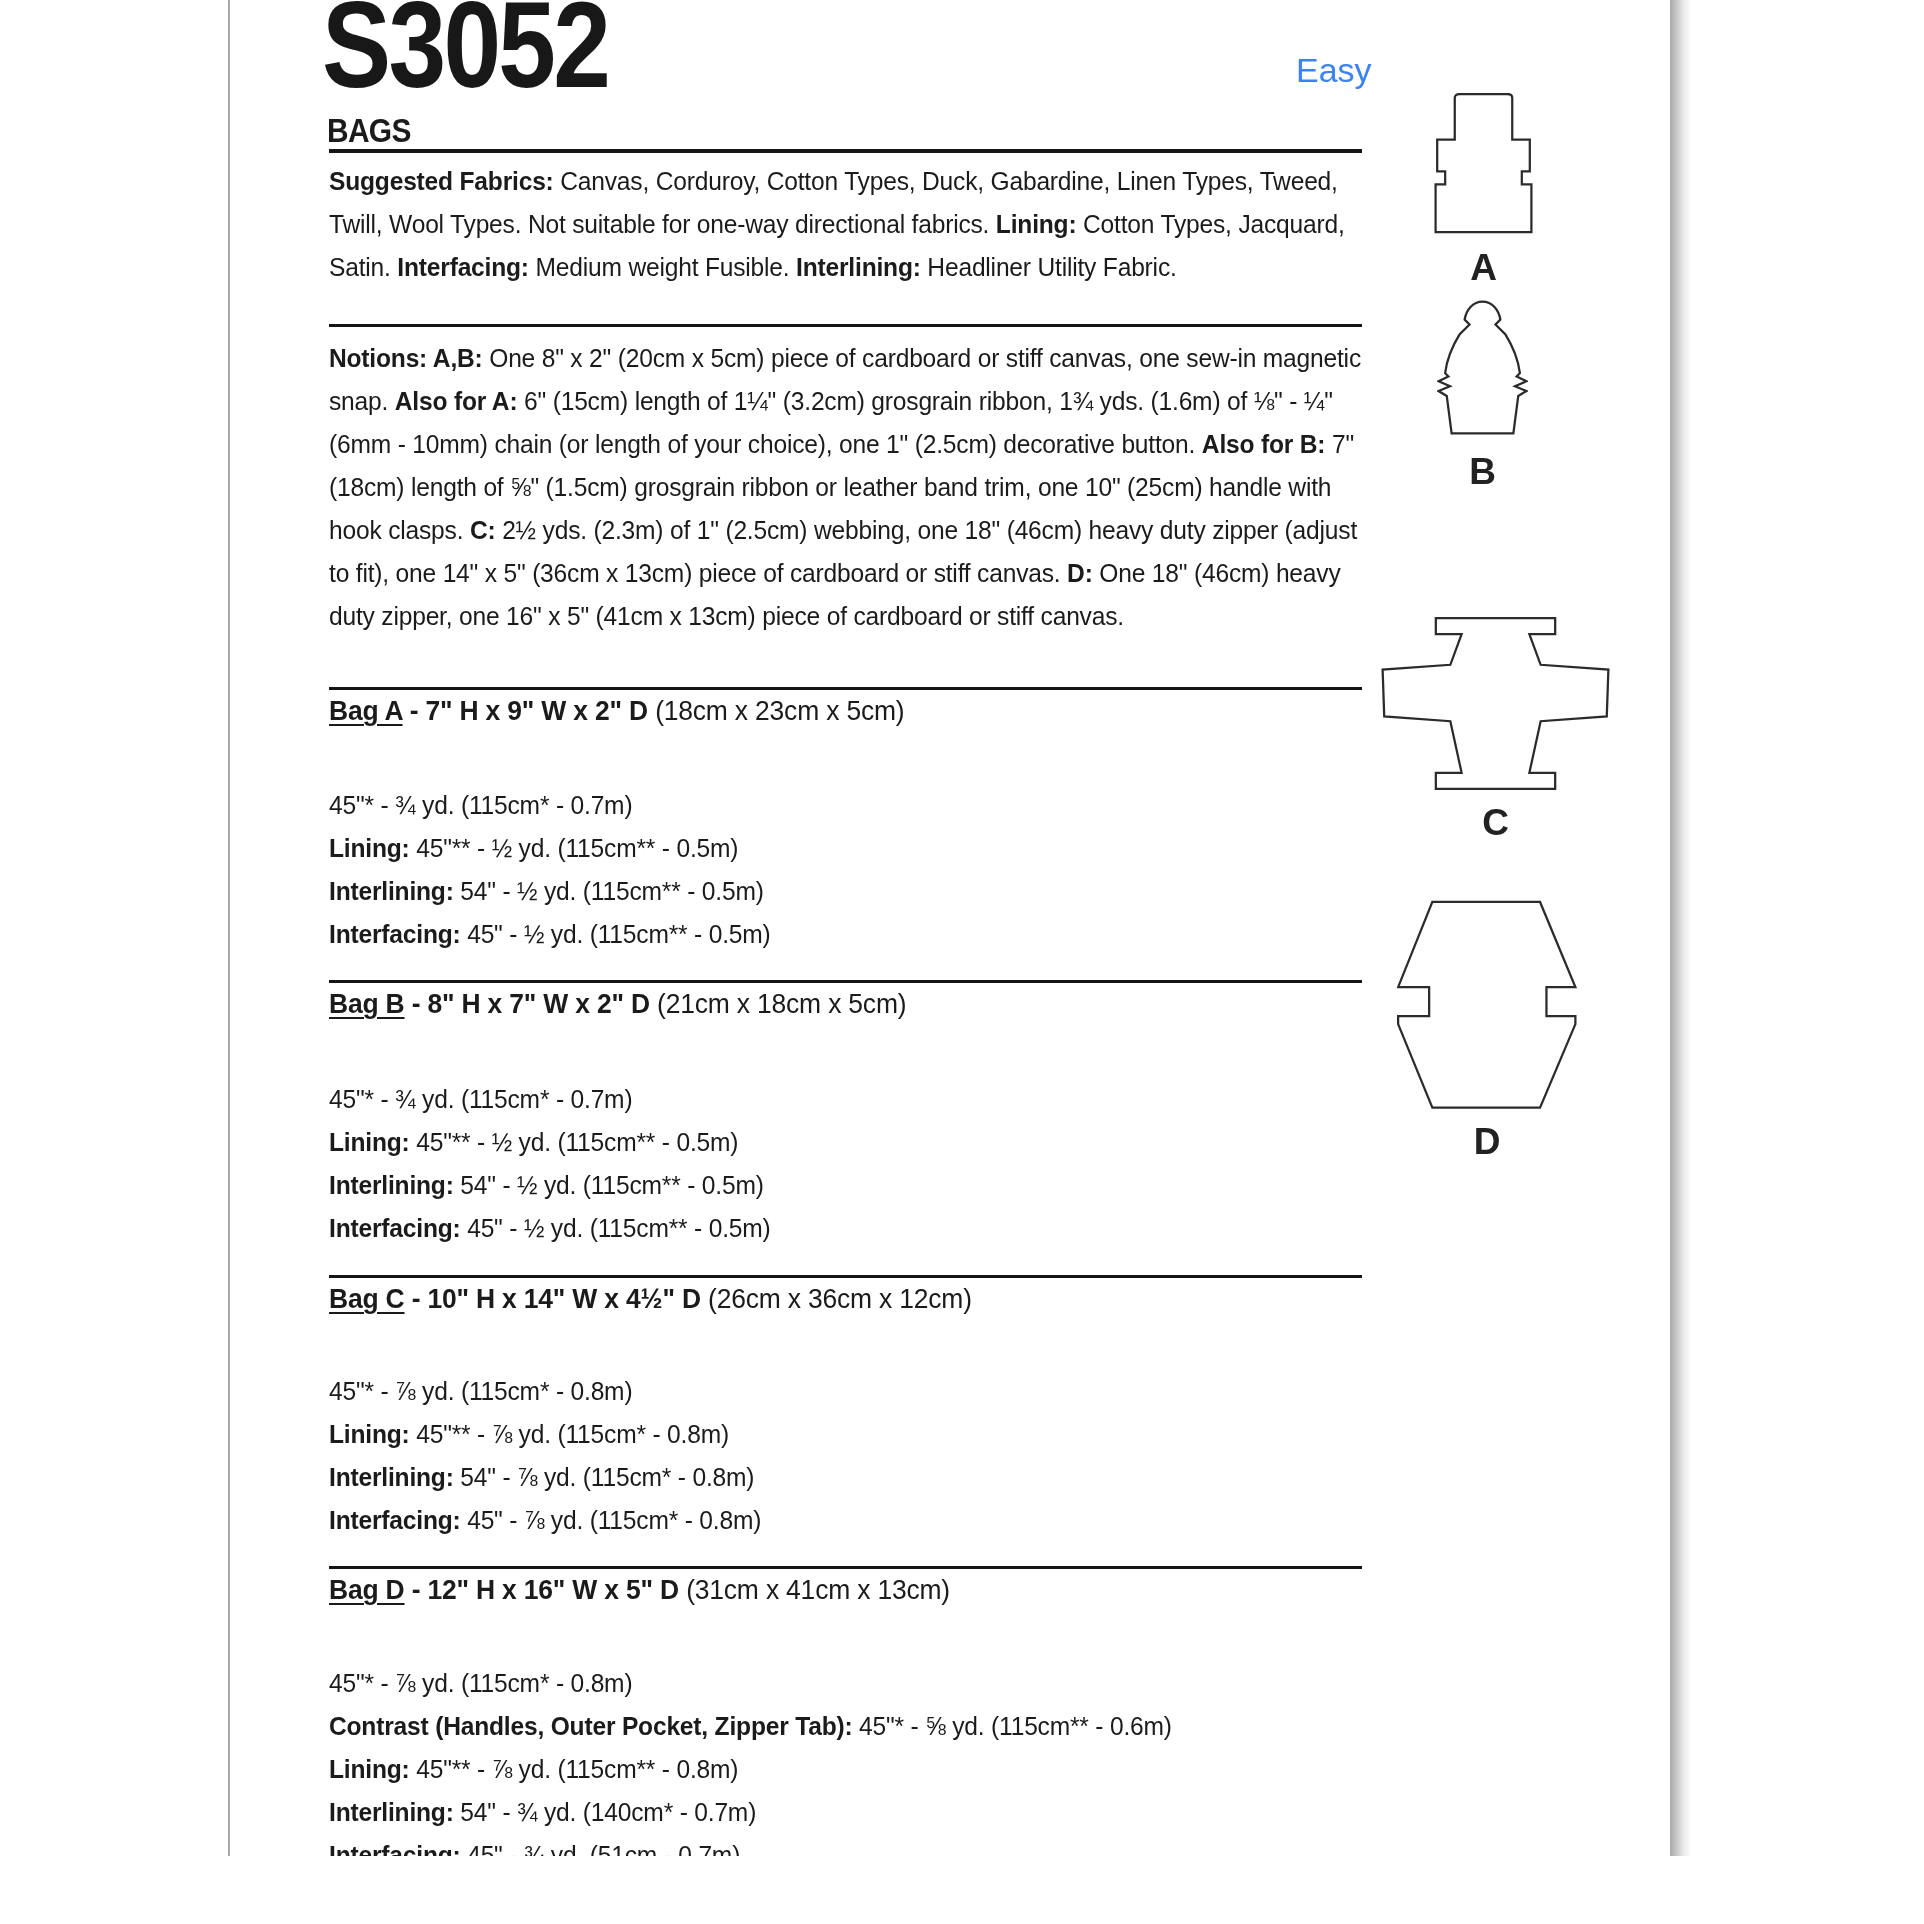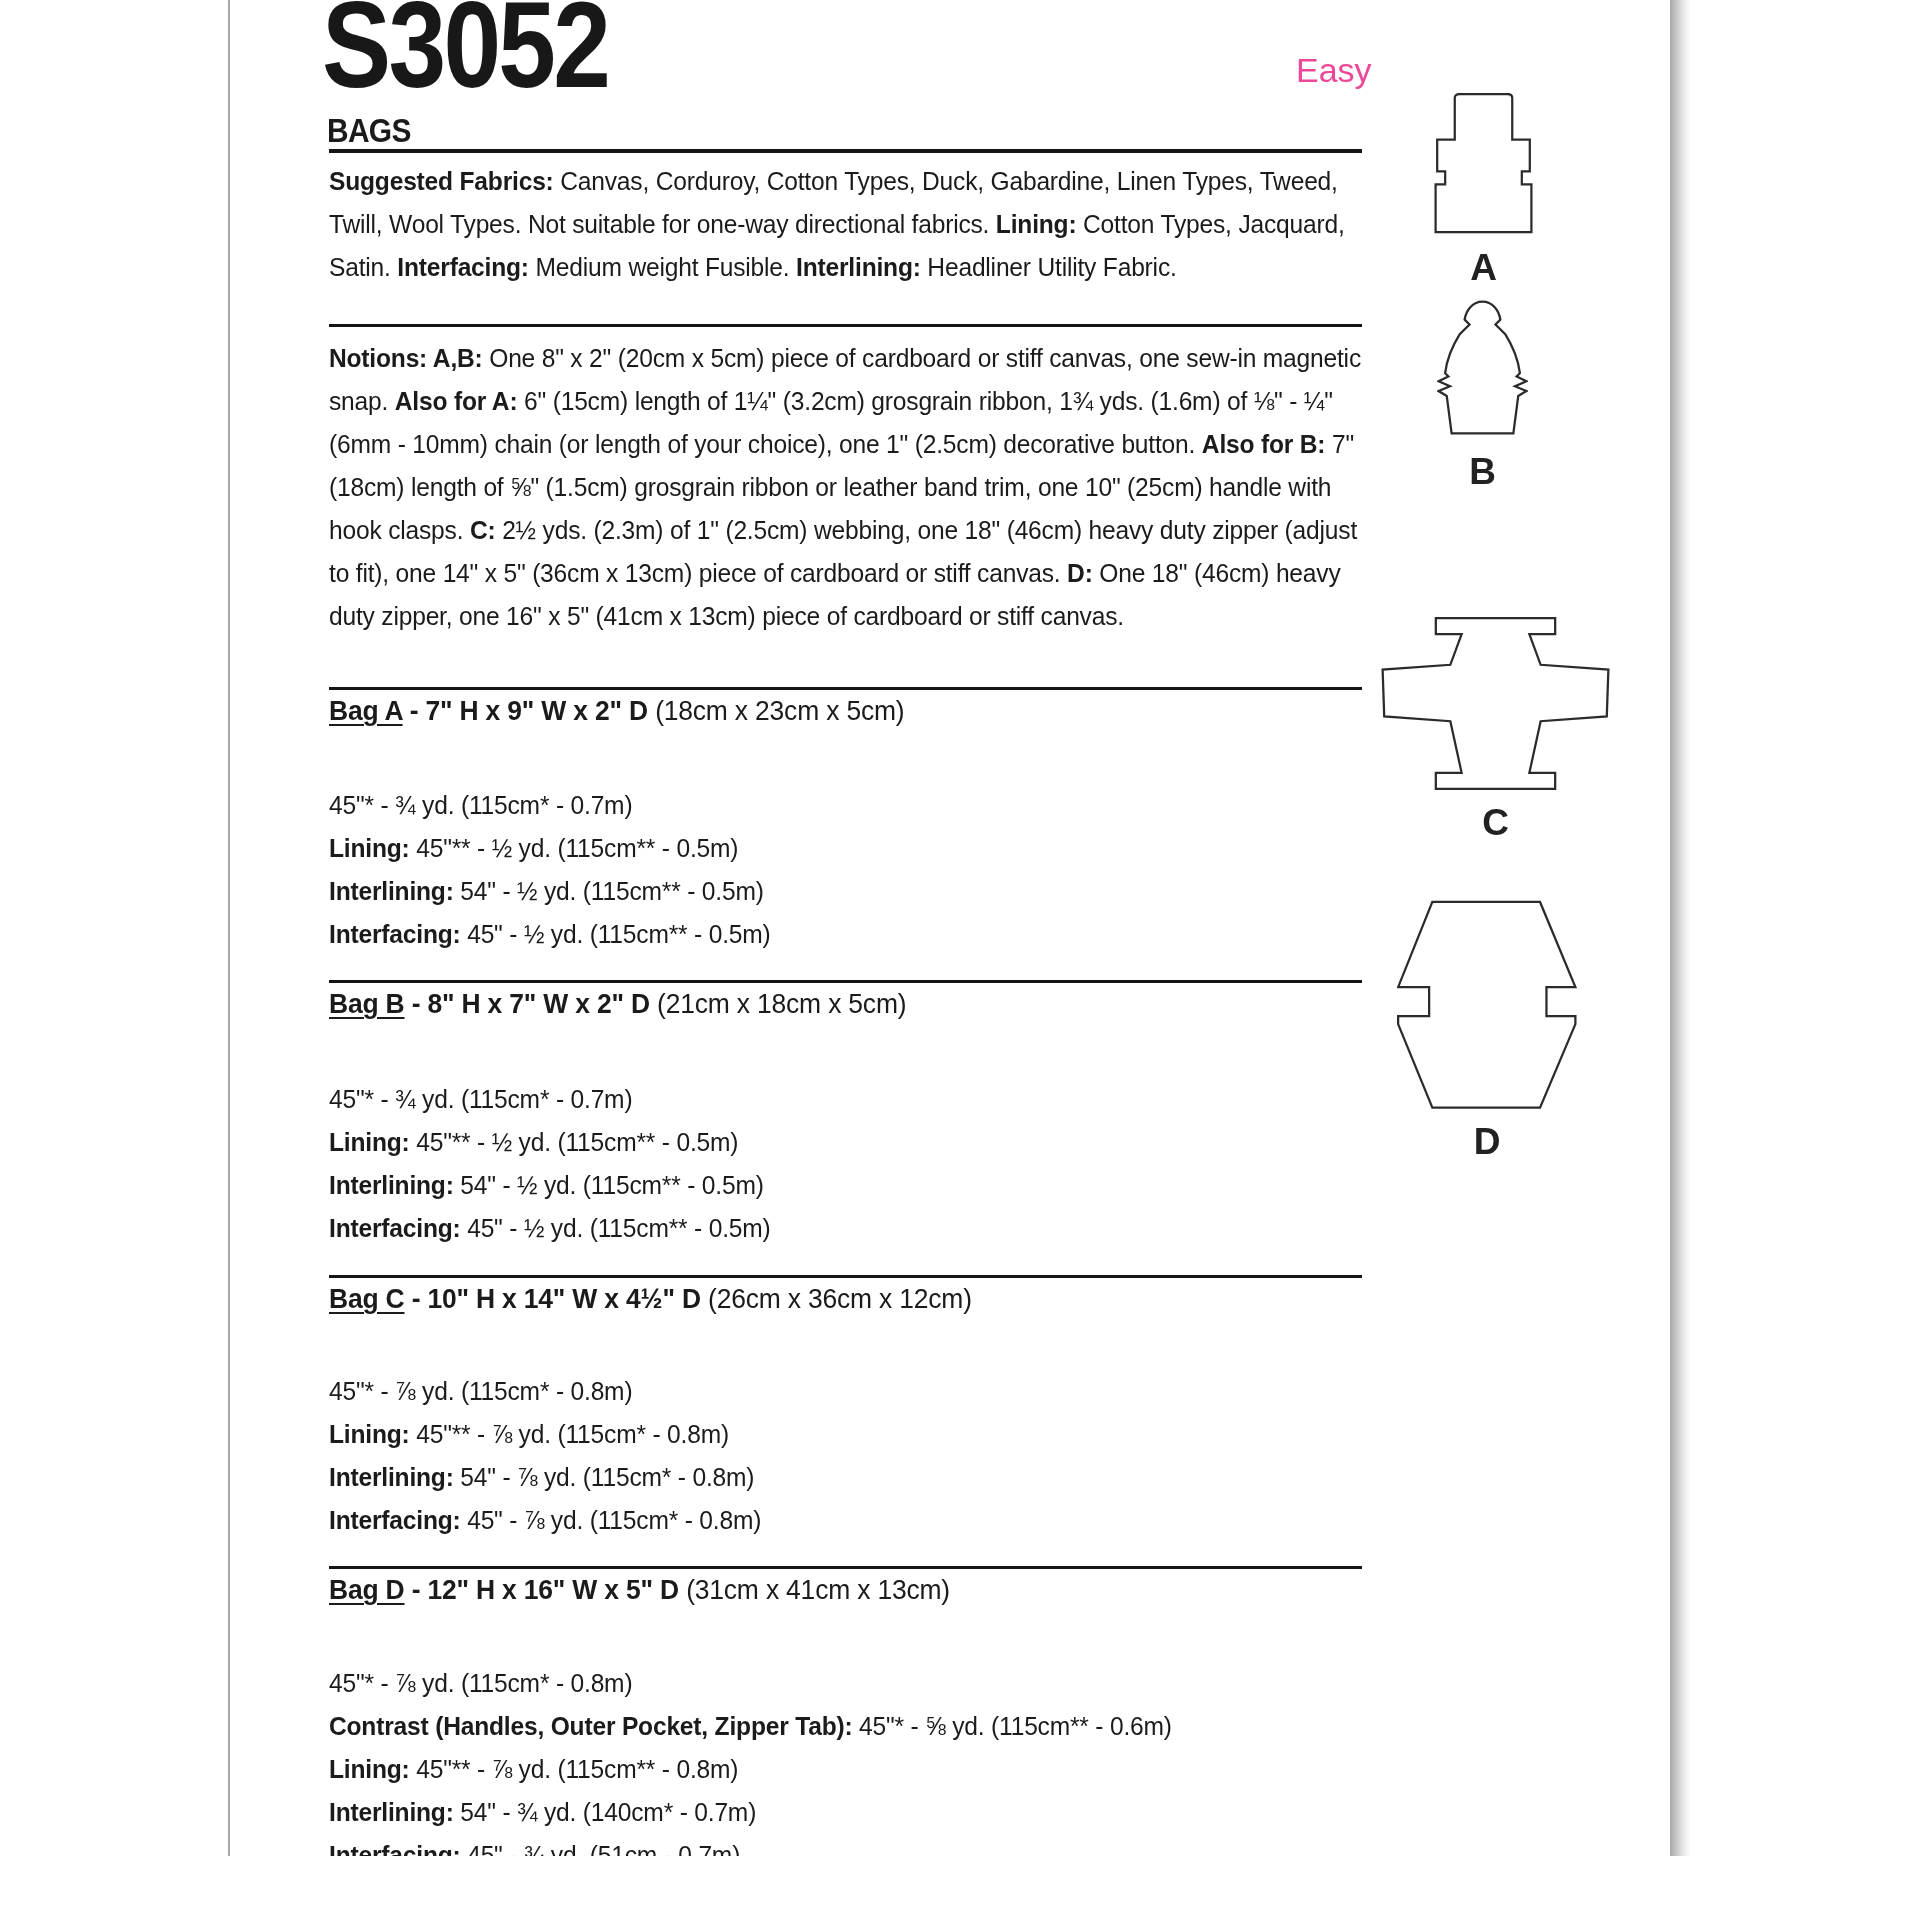--- a/index.html
+++ b/index.html
@@ -3,21 +3,21 @@
 <meta charset="utf-8">
 <style>
   html,body{margin:0;padding:0;background:#fff;}
   .page{position:relative;width:1925px;height:1856px;background:#ffffff;overflow:hidden;
         font-family:"Liberation Sans","DejaVu Sans",sans-serif;color:#1b1b1b;}
   .left-edge{position:absolute;left:228px;top:0;width:1.6px;height:1925px;background:#a9a9a9;}
   .right-shadow{position:absolute;left:1670px;top:0;width:21px;height:1925px;
         background:linear-gradient(90deg,#a9a9a9 0%,#c6c6c6 30%,#e9e9e9 65%,#ffffff 100%);}
   .pattern-number{position:absolute;left:322px;top:-11.2px;font-size:122px;font-weight:bold;
         letter-spacing:-3.2px;line-height:112px;transform:scaleX(.85);transform-origin:0 0;color:#181818;}
-  .easy{position:absolute;left:1296px;top:51px;font-size:34px;color:#ec4899;}
+  .easy{position:absolute;left:1296px;top:51px;font-size:34px;color:#3b82f6;}
   .category{position:absolute;left:327px;top:111px;font-size:34px;font-weight:bold;
         letter-spacing:-0.8px;transform:scaleX(.88);transform-origin:0 0;}
   .rule{position:absolute;left:329px;width:1033px;background:#151515;}
   .r-bags{top:149px;height:4px;}
   .r-notions{top:324px;height:3.2px;}
   .r-a{top:687px;height:3.2px;}
   .r-b{top:980px;height:3.2px;}
   .r-c{top:1275px;height:3.2px;}
   .r-d{top:1566px;height:3.2px;}
   .r-bottom{top:1896px;height:5.6px;}

